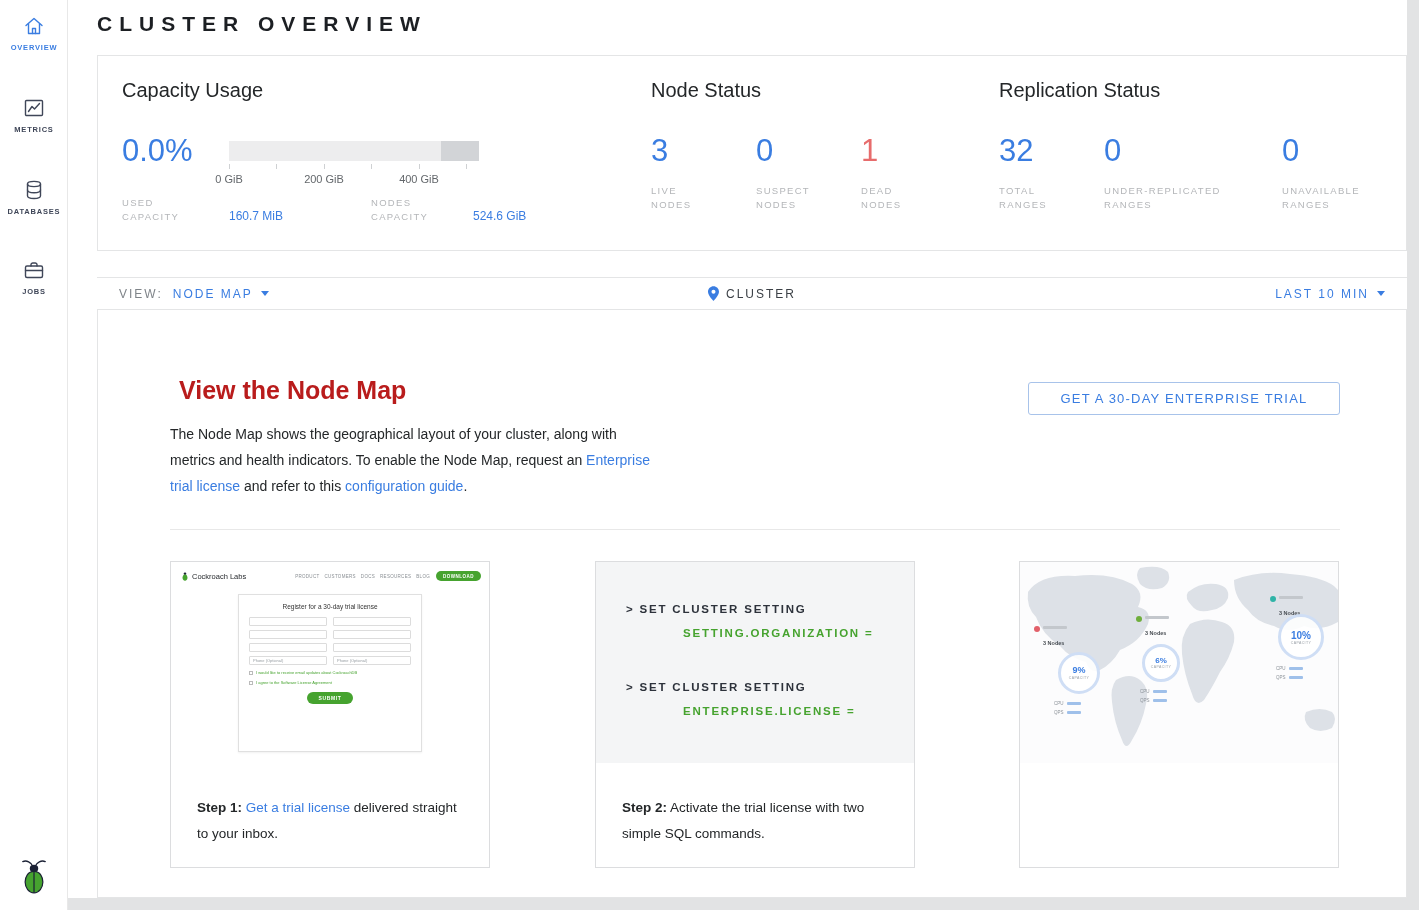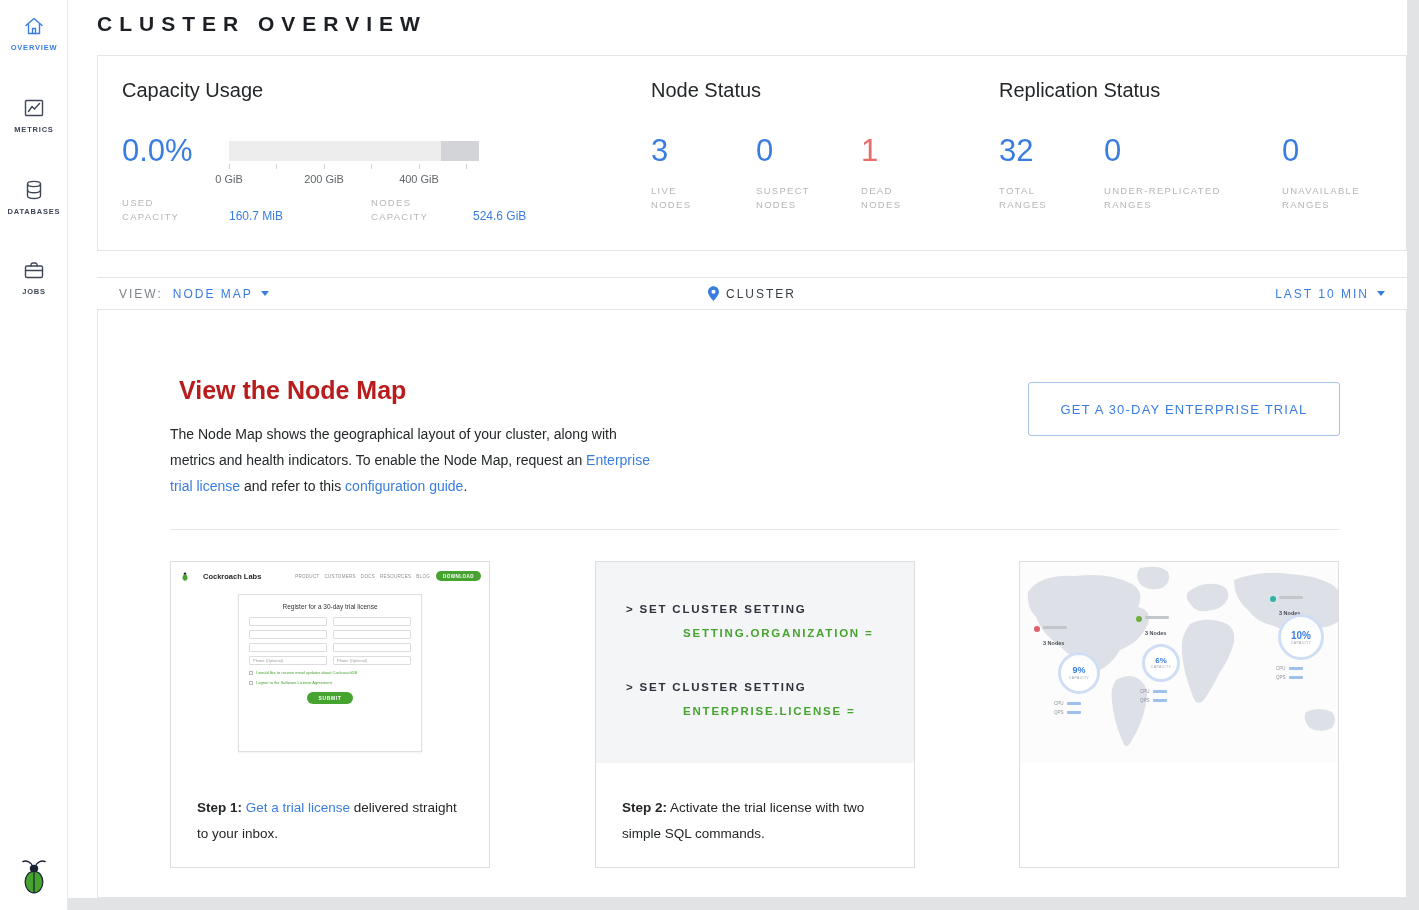--- a/index.html
+++ b/index.html
@@ -49,34 +49,34 @@
   .vb-view-label{color:#7f8489;}
   .vb-dropdown{display:flex;align-items:center;gap:8px;color:var(--accent);cursor:pointer;}
   .caret{width:0;height:0;border-left:4px solid transparent;border-right:4px solid transparent;border-top:5px solid var(--accent);display:inline-block;}
   .vb-center{position:absolute;left:50%;transform:translateX(-50%);display:flex;align-items:center;gap:7px;color:#3b4046;}
   .vb-center svg{color:var(--accent);display:block;}
   .vb-right{margin-left:auto;display:flex;align-items:center;gap:8px;padding-right:22px;color:var(--accent);cursor:pointer;}
 
   
   .map-card{position:absolute;left:29px;top:310px;width:1310px;height:588px;background:#fff;border:1px solid #e4e5e6;border-top:none;}
   .nm-title{position:absolute;left:72px;top:66px;font-size:25px;font-weight:700;color:#b91c1c;margin-left:9px;}
-  .cta-btn{position:absolute;left:930px;top:72px;width:312px;height:54px;border:1px solid #a8c3ea;border-radius:3px;background:#fff;color:var(--accent);font-size:13px;letter-spacing:1.2px;display:flex;align-items:center;justify-content:center;cursor:pointer;font-family:inherit;}
+  .cta-btn{position:absolute;left:930px;top:72px;width:312px;height:33px;border:1px solid #a8c3ea;border-radius:3px;background:#fff;color:var(--accent);font-size:13px;letter-spacing:1.2px;display:flex;align-items:center;justify-content:center;cursor:pointer;font-family:inherit;}
   .nm-desc{position:absolute;left:72px;top:111px;width:486px;font-size:14px;line-height:26px;color:#242729;}
   .lnk{color:var(--accent);cursor:pointer;}
   .nm-divider{position:absolute;left:72px;top:219px;width:1170px;height:1px;background:#e8e8e8;}
 
   .step-card{position:absolute;top:251px;width:320px;height:307px;border:1px solid #dcdddf;background:#fff;}
   .step-img{position:relative;height:201px;overflow:hidden;}
   .step-caption{padding:32px 20px 0 26px;font-size:13.5px;line-height:26px;color:#242729;}
   .step-label{font-weight:700;}
 
   
   .site-img{background:#fff;}
   .site-head{position:absolute;top:6px;left:10px;right:8px;height:16px;display:flex;align-items:center;}
-  .site-brand{font-size:7.5px;font-weight:700;color:#26292d;margin-left:14px;white-space:nowrap;}
+  .site-brand{font-size:7.5px;font-weight:400;color:#26292d;margin-left:3px;white-space:nowrap;}
   .site-nav{margin-left:auto;display:flex;gap:5px;font-size:4.5px;color:#8a8f94;letter-spacing:.3px;}
   .site-dl{margin-left:6px;background:var(--green);color:#fff;font-size:4.5px;padding:2.5px 7px;border-radius:7px;font-weight:700;letter-spacing:.5px;}
   .site-form{position:absolute;left:50%;top:32px;transform:translateX(-50%);width:184px;height:158px;border:1px solid #e0e0e0;background:#fff;padding:8px 10px;box-shadow:0 1px 2px rgba(0,0,0,.06);}
   .sf-title{font-size:6.5px;color:#333;text-align:center;margin-bottom:7px;}
   .sf-grid{display:grid;grid-template-columns:1fr 1fr;gap:4px 6px;}
   .sf-input{height:9px;border:1px solid #dcdcdc;border-radius:1px;font-size:4px;color:#9aa0a5;line-height:8px;padding-left:3px;overflow:hidden;white-space:nowrap;}
   .sf-check{display:flex;align-items:center;gap:3px;margin-top:5px;}
   .sf-box{width:4px;height:4px;border:1px solid #bbb;flex:none;}
   .sf-chk-txt{font-size:4px;color:var(--green);white-space:nowrap;overflow:hidden;}
   .sf-submit{margin:7px auto 0;width:46px;height:12px;background:var(--green);border-radius:7px;color:#fff;font-size:5px;font-weight:700;letter-spacing:.6px;display:flex;align-items:center;justify-content:center;}

